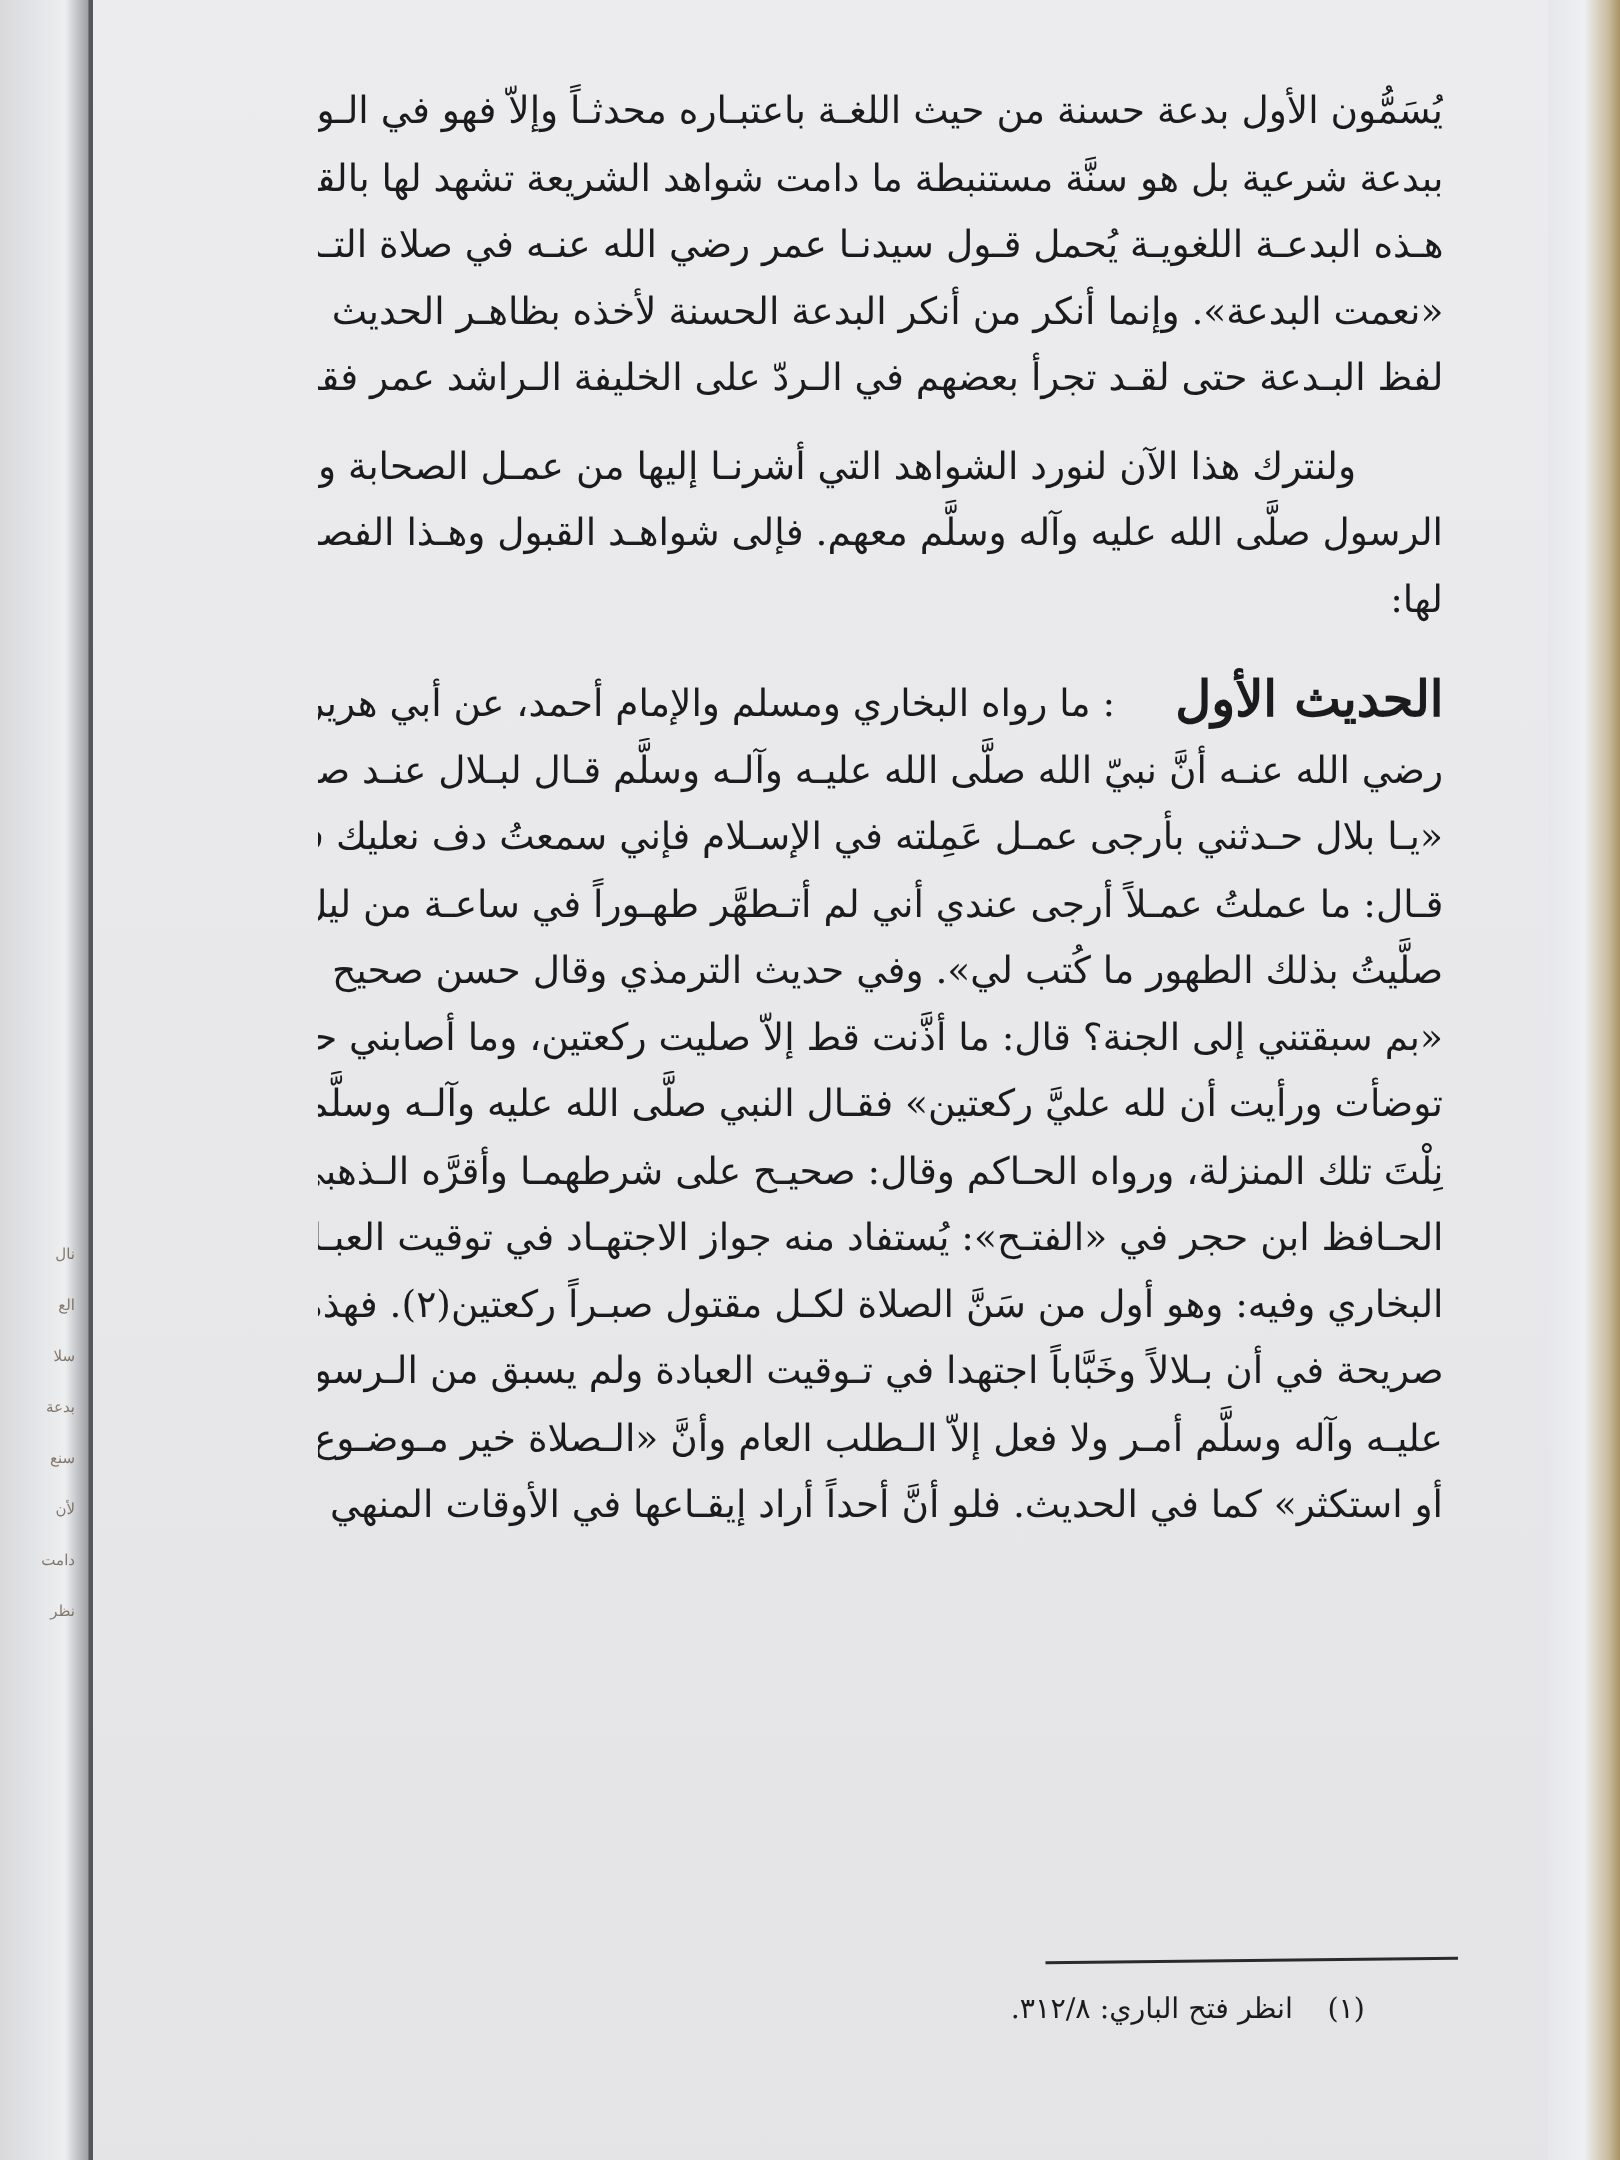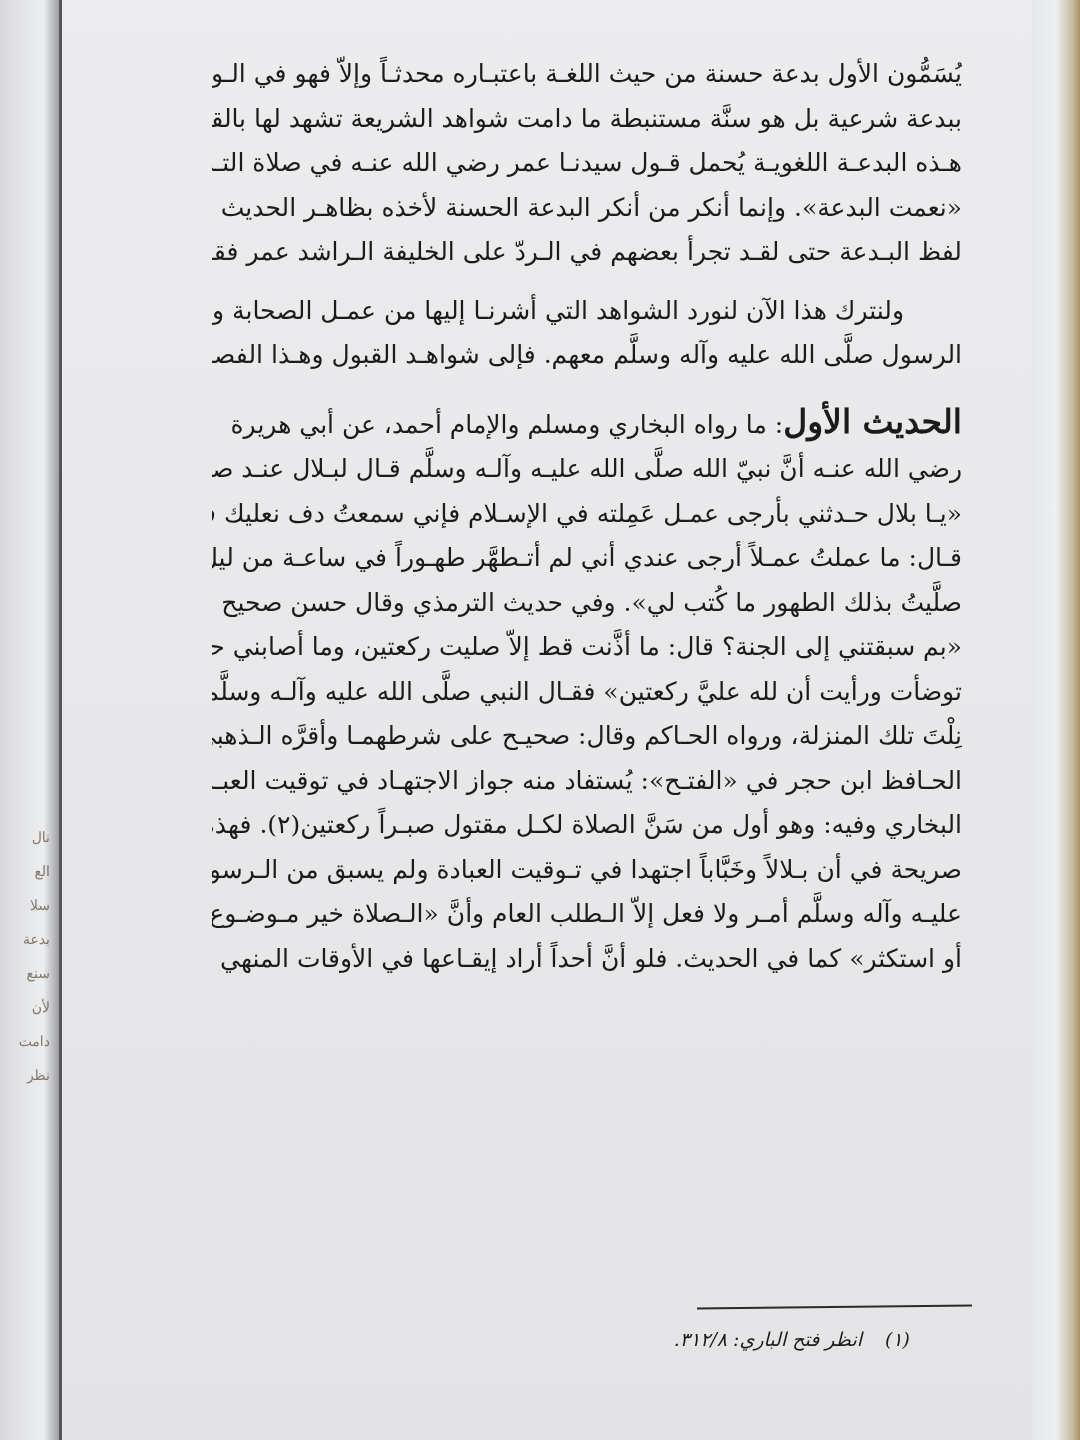--- a/index.html
+++ b/index.html
@@ -11,49 +11,49 @@
   }
   .left-page {
     position: absolute; left: 0; top: 0; width: 62px; height: 1440px;
     background: linear-gradient(to right, #d9d9dc, #eceef0 70%, #9a9ca0 96%, #6a6c70);
   }
   .left-page .edge-line {
     position: absolute; right: 0; top: 0; width: 3px; height: 1440px; background: #55575a;
   }
   .left-scraps {
     position: absolute; left: 0; top: 820px; width: 50px; height: 560px;
-    color: #6b5a4a; font-size: 14px; line-height: 34px; direction: rtl; opacity: .8;
+    color: #6b5a4a; font-size: 10px; line-height: 34px; direction: rtl; opacity: .8;
   }
   .right-edge {
     position: absolute; right: 0; top: 0; width: 48px; height: 1440px;
     background: linear-gradient(to right, #e6e7ea, #eeeff1 50%, #c7b99b 85%, #a89264);
   }
   .page {
     position: absolute; left: 62px; top: 0; width: 970px; height: 1440px;
     background: linear-gradient(to bottom, #ececef, #e4e4e7);
   }
   .text {
     position: absolute; left: 150px; right: 70px; top: 52px;
     direction: rtl; text-align: justify; text-align-last: right;
     color: #1b1b1b; font-size: 25px; line-height: 44.5px;
   }
   .text p { margin: 0; }
   .text .line { display: block; white-space: nowrap; overflow: hidden; }
   .indent { padding-right: 58px; }
   .heading {
-    font-weight: bold; font-size: 33px;
+    font-weight: bold; font-size: 33px; margin-left: 40px;
   }
   .gap { height: 14px; }
   .footnote-rule {
     position: absolute; left: 635px; top: 1306px; width: 275px; height: 2px; background: #2a2a2a;
     transform: rotate(-0.6deg);
   }
   .footnotes {
     position: absolute; left: 600px; top: 1322px; width: 310px;
-    direction: rtl; font-size: 19px; line-height: 34px; color: #1b1b1b; font-style: italic;
+    direction: rtl; font-size: 19px; line-height: 34px; color: #1b1b1b;
   }
   .fn-num { display: inline-block; width: 42px; }
 </style>
 </head>
 <body>
 
 <div class="left-page">
   <div class="left-scraps">
     <div>نال</div>
     <div>الع</div>
@@ -73,20 +73,21 @@
       <span class="line">يُسَمُّون الأول بدعة حسنة من حيث اللغـة باعتبـاره محدثـاً وإلاّ فهو في الـواقع ليس</span>
       <span class="line">ببدعة شرعية بل هو سنَّة مستنبطة ما دامت شواهد الشريعة تشهد لها بالقبول. وعلى</span>
       <span class="line">هـذه البدعـة اللغويـة يُحمل قـول سيدنـا عمر رضي الله عنـه في صلاة التـراويح:</span>
       <span class="line">«نعمت البدعة». وإنما أنكر من أنكر البدعة الحسنة لأخذه بظاهـر الحديث وظاهر</span>
       <span class="line">لفظ البـدعة حتى لقـد تجرأ بعضهم في الـردّ على الخليفة الـراشد عمر فقال عند</span>
     </p>
     <div class="gap"></div>
     <p>
       <span class="line indent">ولنترك هذا الآن لنورد الشواهد التي أشرنـا إليها من عمـل الصحابة وتصرُّف</span>
       <span class="line">الرسول صلَّى الله عليه وآله وسلَّم معهم. فإلى شواهـد القبول وهـذا الفصل معقود</span>
+      <span class="line">لها:</span>
     </p>
     <div class="gap" style="height:22px"></div>
     <p>
       <span class="line"><span class="heading">الحديث الأول</span><span>: ما رواه البخاري ومسلم والإمام أحمد، عن أبي هريرة</span></span>
       <span class="line">رضي الله عنـه أنَّ نبيّ الله صلَّى الله عليـه وآلـه وسلَّم قـال لبـلال عنـد صـلاة الفجر:</span>
       <span class="line">«يـا بلال حـدثني بأرجى عمـل عَمِلته في الإسـلام فإني سمعتُ دف نعليك في الجنة،</span>
       <span class="line">قـال: ما عملتُ عمـلاً أرجى عندي أني لم أتـطهَّر طهـوراً في ساعـة من ليل أو نهـار إلاّ</span>
       <span class="line">صلَّيتُ بذلك الطهور ما كُتب لي». وفي حديث الترمذي وقال حسن صحيح قال لبلال:</span>
       <span class="line">«بم سبقتني إلى الجنة؟ قال: ما أذَّنت قط إلاّ صليت ركعتين، وما أصابني حدث قط إلاّ</span>
       <span class="line">توضأت ورأيت أن لله عليَّ ركعتين» فقـال النبي صلَّى الله عليه وآلـه وسلَّم: «بهما» أي</span>

